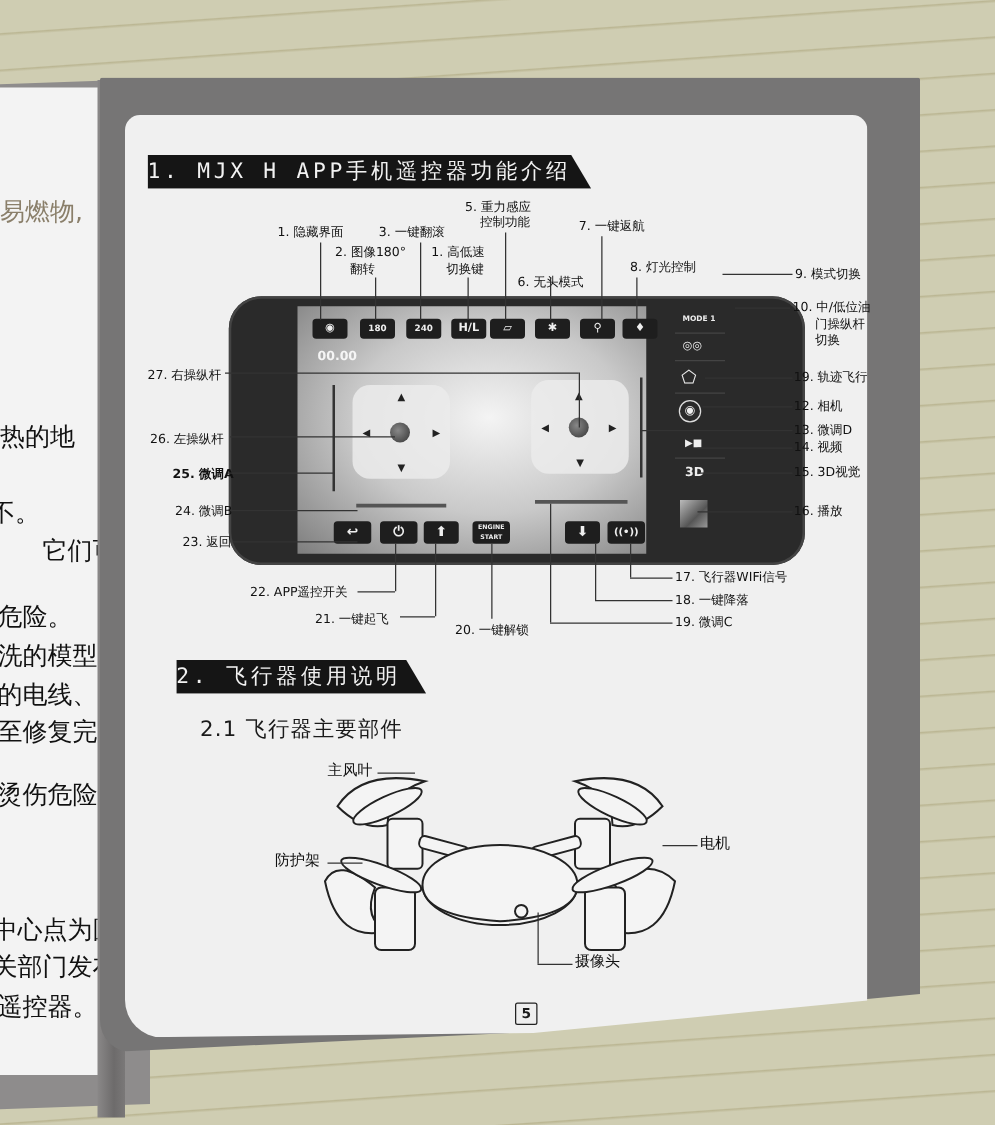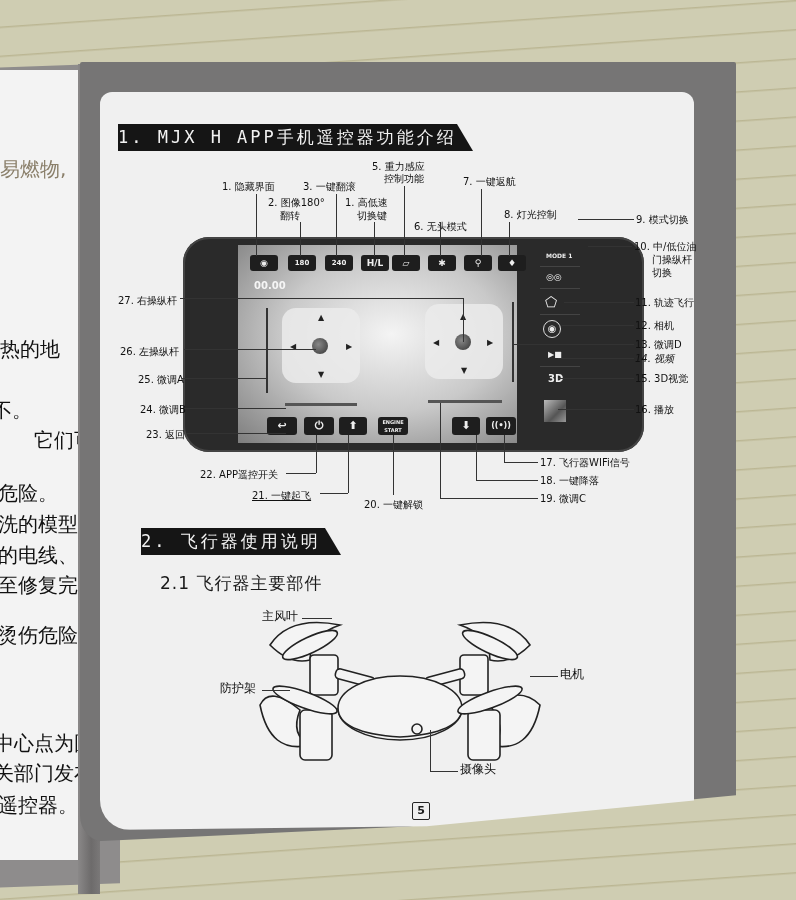--- a/index.html
+++ b/index.html
@@ -183,35 +183,35 @@
 <div class="label" style="left:357px;top:209px;">切换键</div>
 <div class="label" style="left:372px;top:160px;">5. 重力感应</div>
 <div class="label" style="left:384px;top:172px;">控制功能</div>
 <div class="label" style="left:414px;top:208px;margin-top:12px;">6. 无头模式</div>
 <div class="label" style="left:463px;top:175px;">7. 一键返航</div>
 <div class="label" style="left:488px;top:208px;margin-left:16px;">8. 灯光控制</div>
 <div class="label" style="left:636px;top:213px;">9. 模式切换</div>
 <div class="label" style="left:634px;top:240px;">10. 中/低位油</div>
 <div class="label" style="left:652px;top:253px;">门操纵杆</div>
 <div class="label" style="left:652px;top:266px;">切换</div>
-<div class="label" style="left:635px;top:296px;">11. 轨迹飞行</div>
+<div class="label" style="left:635px;top:296px;">19. 轨迹飞行</div>
 <div class="label" style="left:635px;top:319px;">12. 相机</div>
 <div class="label" style="left:635px;top:338px;">13. 微调D</div>
-<div class="label" style="left:635px;top:352px;font-style:italic;">14. 视频</div>
+<div class="label" style="left:635px;top:352px;">14. 视频</div>
 <div class="label" style="left:635px;top:372px;">15. 3D视觉</div>
 <div class="label" style="left:635px;top:403px;">16. 播放</div>
 <div class="label" style="left:540px;top:456px;">17. 飞行器WIFi信号</div>
 <div class="label" style="left:540px;top:474px;">18. 一键降落</div>
 <div class="label" style="left:540px;top:492px;">19. 微调C</div>
 <div class="label" style="left:364px;top:498px;">20. 一键解锁</div>
-<div class="label" style="left:252px;top:489px;text-decoration:underline;">21. 一键起飞</div>
+<div class="label" style="left:252px;top:489px;">21. 一键起飞</div>
 <div class="label" style="left:200px;top:468px;">22. APP遥控开关</div>
 <div class="label" style="left:146px;top:428px;">23. 返回</div>
 <div class="label" style="left:140px;top:403px;text-align:center;">24. 微调B</div>
-<div class="label" style="left:138px;top:373px;">25. 微调A</div>
+<div class="label" style="left:138px;top:373px;font-weight:bold;">25. 微调A</div>
 <div class="label" style="left:120px;top:345px;">26. 左操纵杆</div>
 <div class="label" style="left:118px;top:294px;">27. 右操纵杆</div>
 
 <div class="line" style="left:256px;top:194px;width:1px;height:62px;"></div>
 <div class="line" style="left:300px;top:222px;width:1px;height:34px;"></div>
 <div class="line" style="left:336px;top:194px;width:1px;height:62px;"></div>
 <div class="line" style="left:374px;top:222px;width:1px;height:34px;"></div>
 <div class="line" style="left:404px;top:186px;width:1px;height:70px;"></div>
 <div class="line" style="left:440px;top:222px;width:1px;height:34px;"></div>
 <div class="line" style="left:481px;top:189px;width:1px;height:67px;"></div>

